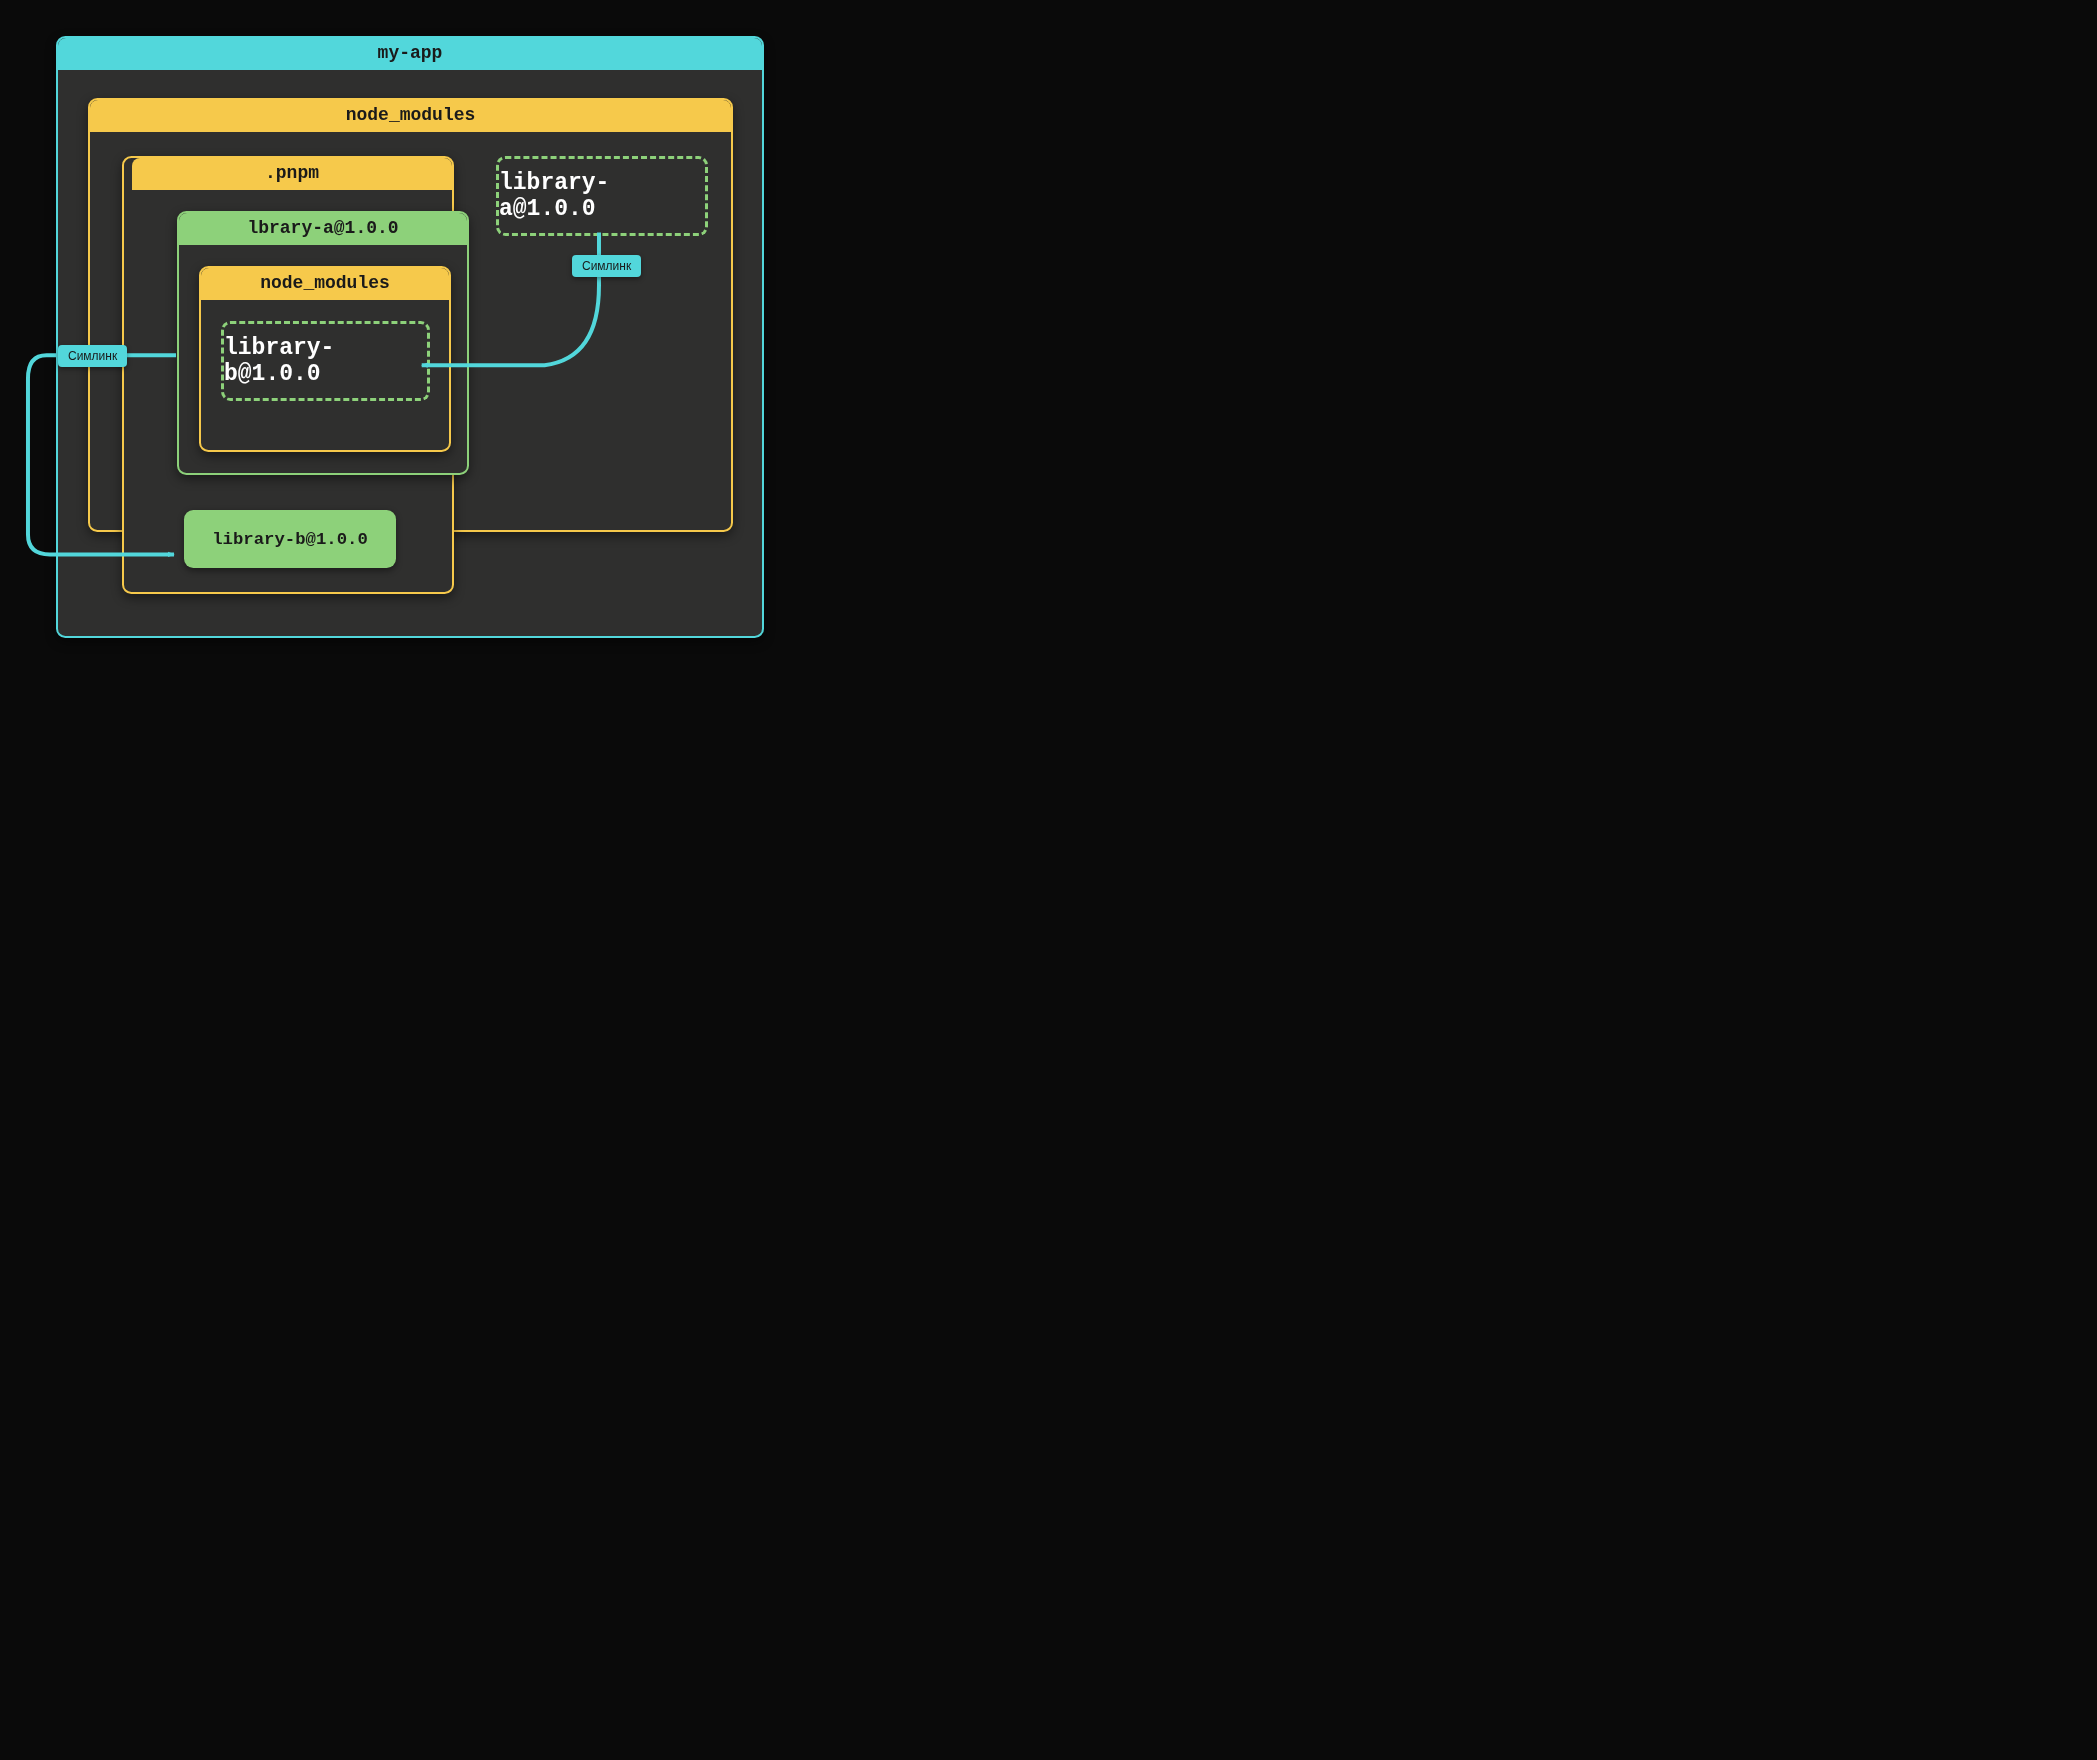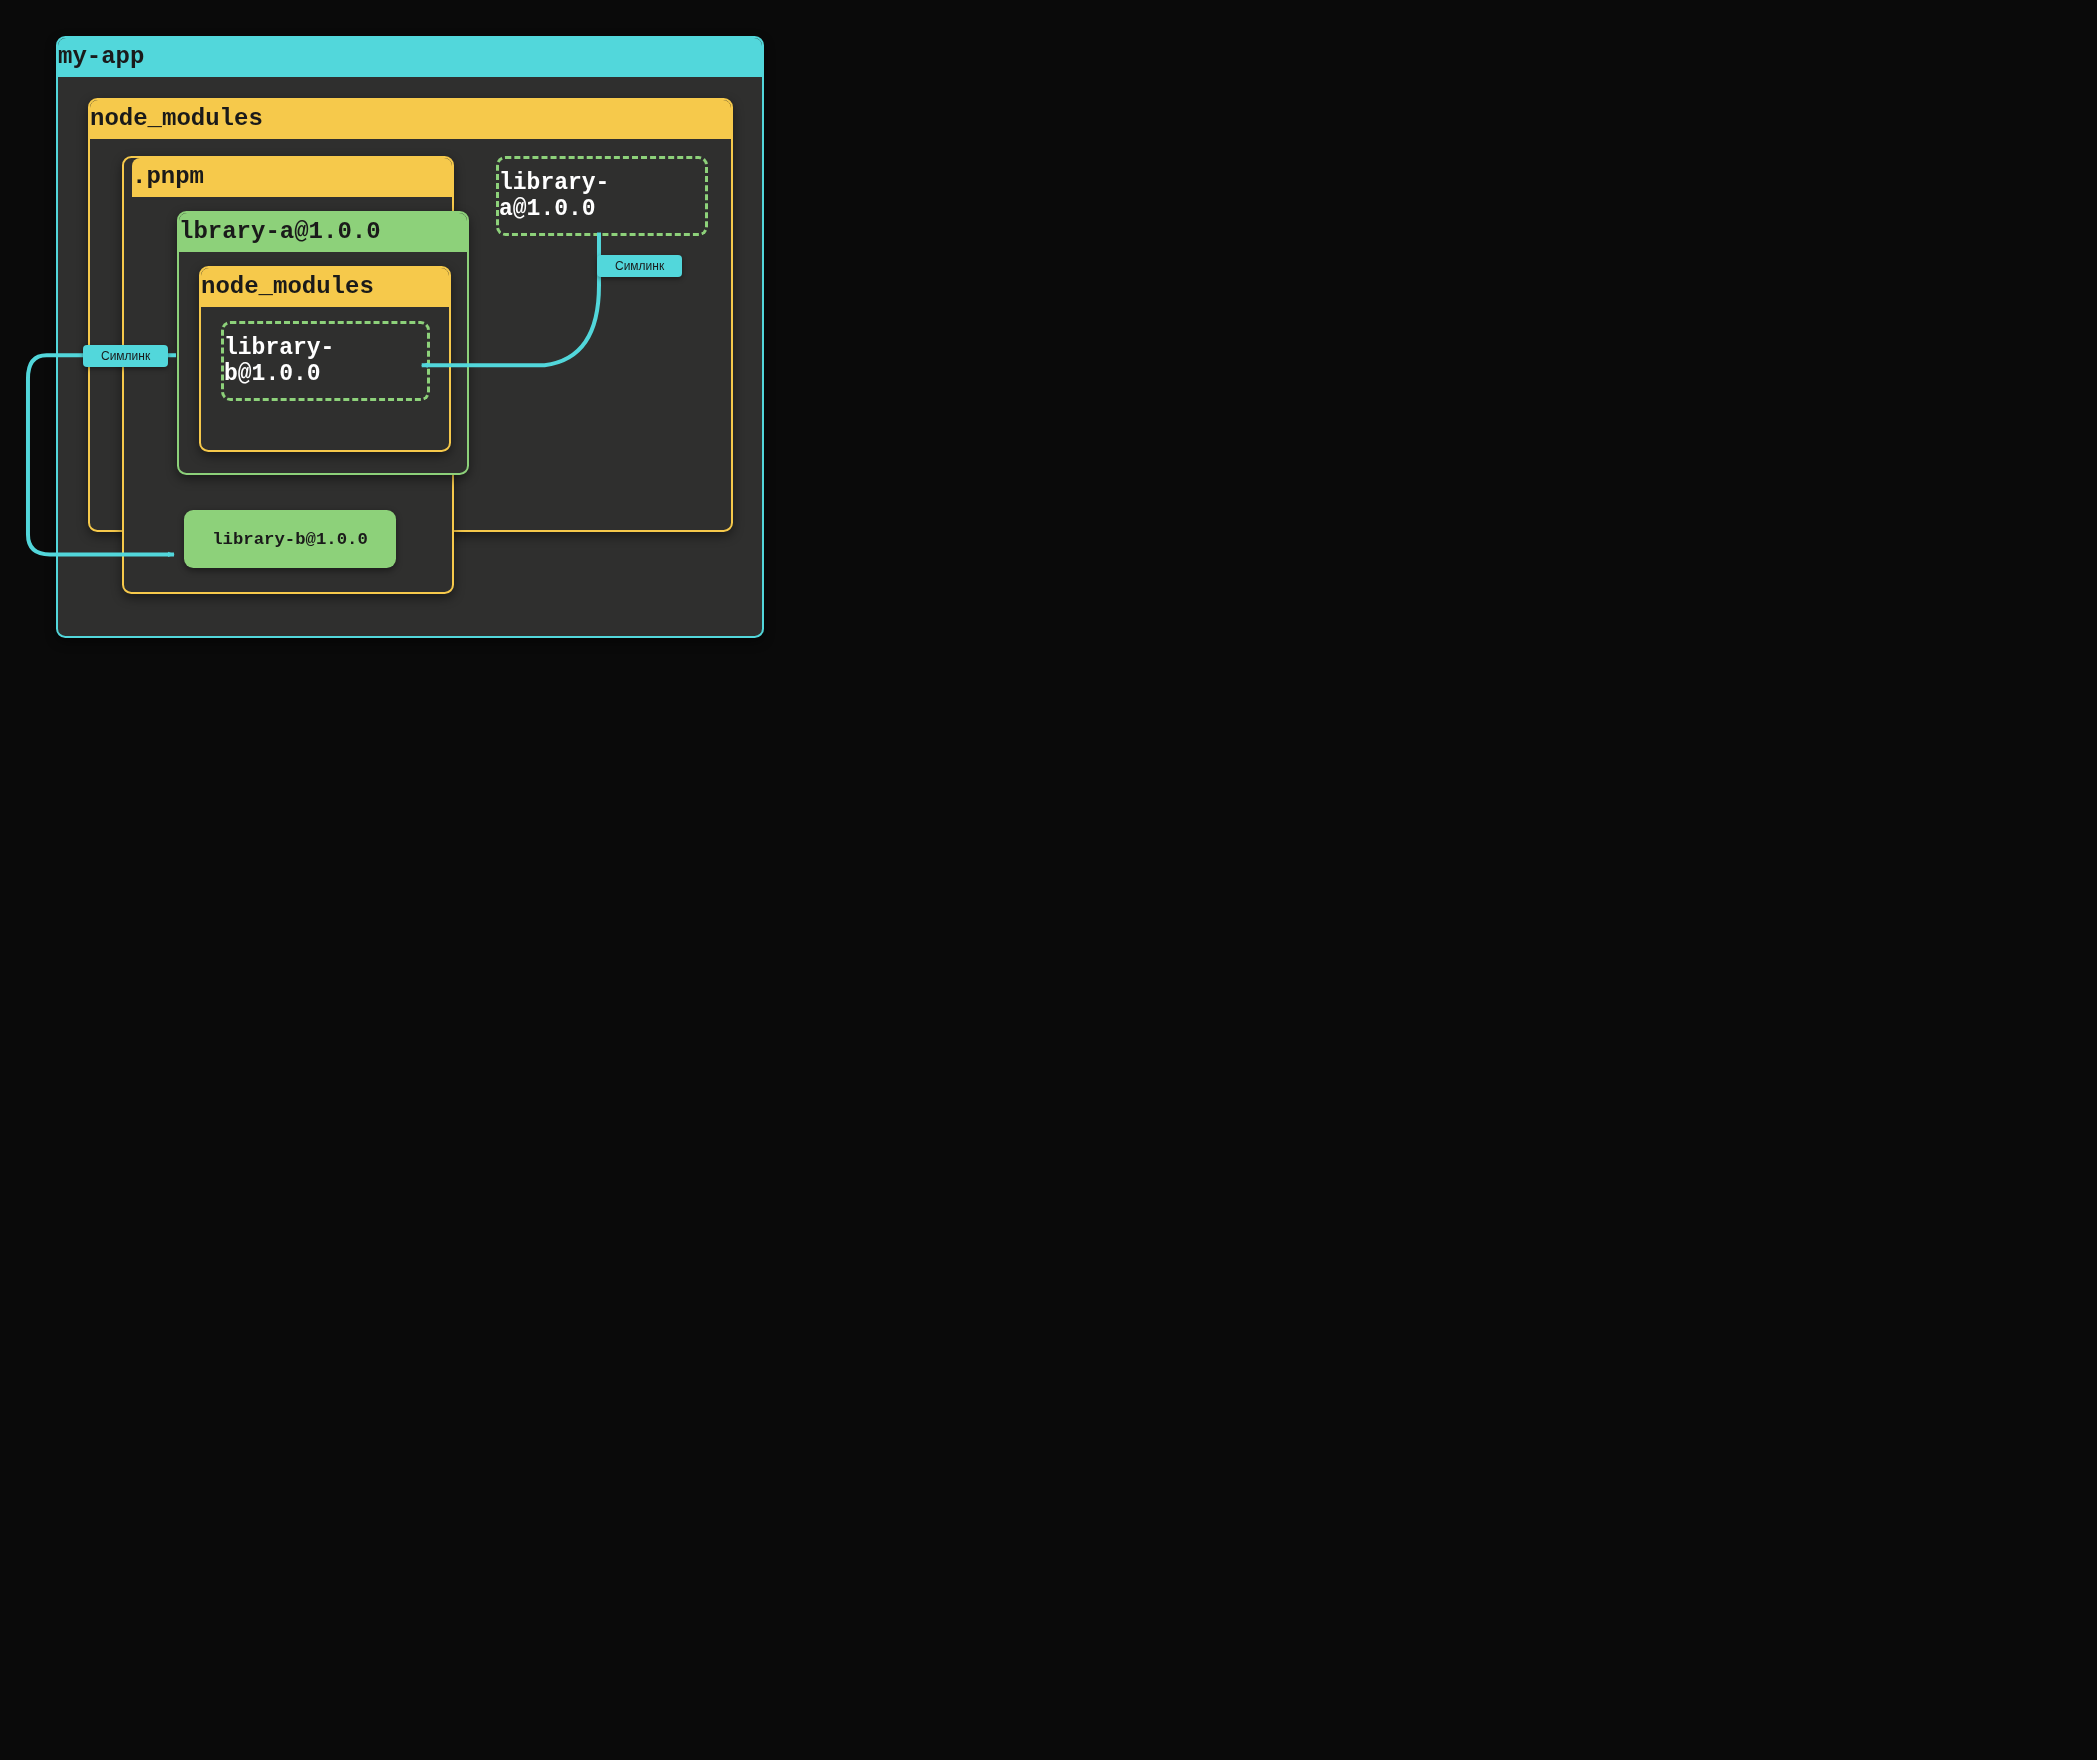--- a/index.html
+++ b/index.html
@@ -18,25 +18,26 @@
     margin: 0;
     background: #0a0a0a;
   }
   .box {
     position: absolute;
     border-radius: 9.3px;
     box-shadow: 0 4px 10.6px rgba(0,0,0,0.45);
   }
   .header {
     width: 100%;
+    text-align: center;
     font-weight: 700;
     padding: 5.3px 0 6.6px 0;
     border-top-left-radius: 8px;
     border-top-right-radius: 8px;
-    font-size: 24px;
+    font-size: 18px;
     color: #1a1a1a;
   }
   .myapp {
     border: 2.7px solid #52d7db;
     background: #2f2f2e;
   }
   .myapp .header { background: #52d7db; }
 
   .nm-outer {
     border: 2.7px solid #f6c94b;
@@ -90,25 +91,24 @@
     box-shadow: 0 2.7px 6.6px rgba(0,0,0,0.4);
   }
 
   .tag {
     position: absolute;
     background: #52d7db;
     color: #1a1a1a;
     font-family: Arial, Helvetica, sans-serif;
     font-size: 12px;
     font-weight: 500;
-    padding: 4px 18px;
+    padding: 4px 10px;
     border-radius: 4px;
     box-shadow: 0 2px 5.3px rgba(0,0,0,0.4);
     z-index: 50;
-    margin-left: 25px;
   }
 
   svg.connectors {
     position: absolute;
     left: 0; top: 0;
     width: 781px;
     height: 656px;
     pointer-events: none;
     z-index: 40;
   }

